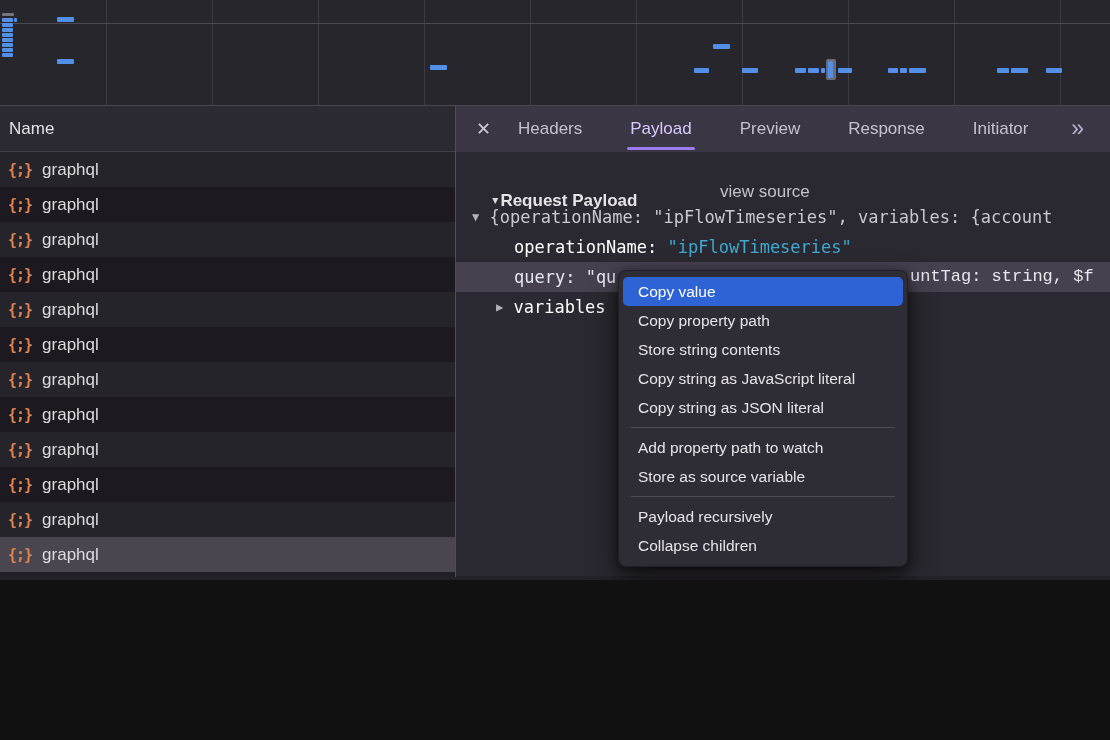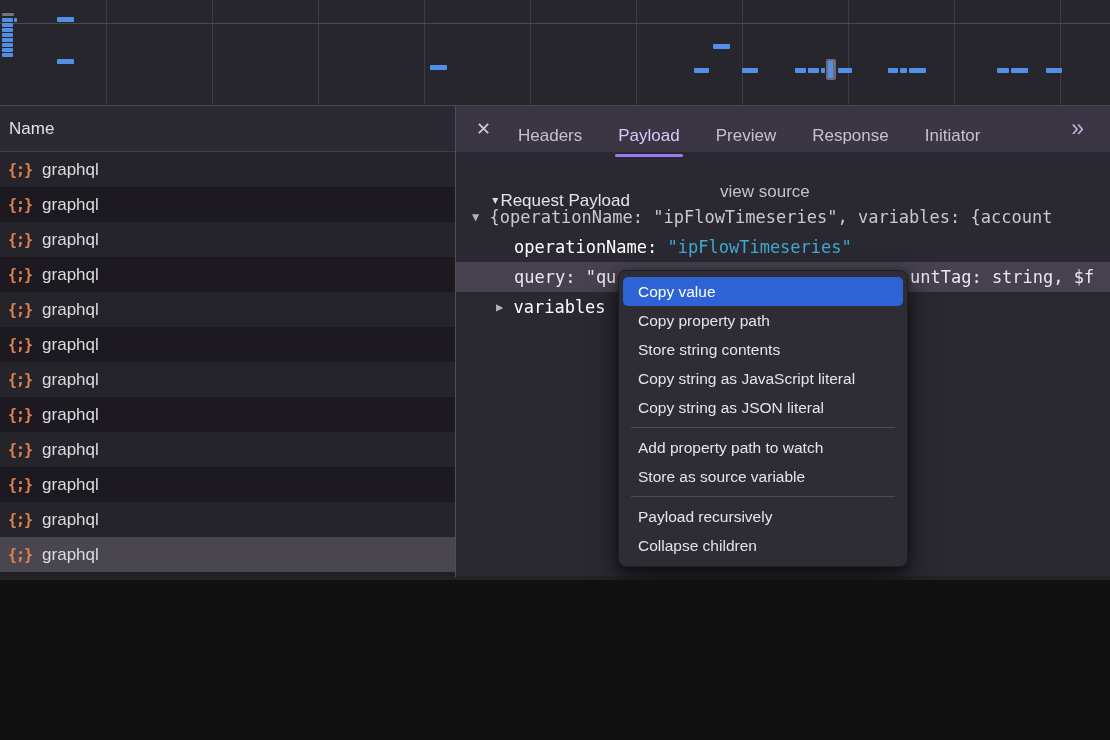--- a/index.html
+++ b/index.html
@@ -30,48 +30,48 @@
     color:#e2824e; letter-spacing:-1px; margin:0 10px 0 8px; }
   
   .v-divider { position:absolute; left:455px; top:106px; bottom:3px; width:1px; background:#504e55; z-index:5; }
   .h-divider { position:absolute; left:0; right:0; top:682px; height:1px; background:#55535a; z-index:6; }
   .bottom-strip { position:absolute; left:0; right:0; top:736px; height:4px; background:#ebe9ee; z-index:7; }
   
   .right-panel { position:absolute; left:456px; top:106px; right:0; bottom:4px; background:#2a2830; overflow:hidden; }
   .tab-bar { position:absolute; left:0; right:0; top:0; height:46px; background:#3b3644; }
   .close-btn { position:absolute; left:20px; top:0; height:46px; line-height:46px;
     color:#cbc7d3; font-size:18px; cursor:pointer; }
-  .tabs { position:absolute; left:62px; top:7px; height:46px; display:flex; gap:36px;justify-content:space-between; }
+  .tabs { position:absolute; left:62px; top:0; height:46px; display:flex; gap:48px;justify-content:space-between; }
   .tab { position:relative; height:46px; line-height:46px; font-size:17px; color:#c6c1cd; cursor:pointer; }
   .tab.active { color:#d9c9ff; }
   .tab.active::after { content:''; position:absolute; left:-3px; right:-3px; bottom:2px; height:3px;
     background:#9a7cf0; border-radius:2px; }
   .overflow-btn { position:absolute; right:28px; top:0; height:46px; line-height:44px;
     color:#b9b0d2; font-size:23px; letter-spacing:-2px; cursor:pointer; }
   
   .section-row { position:absolute; left:8px; top:58px; height:24px; line-height:24px;
     color:#e6e4e9; font-size:17px; white-space:pre; }
   .section-caret { color:#dcdae0; font-size:12px; vertical-align:2px; margin-right:2px; }
-  .section-title { font-weight:normal; }
+  .section-title { font-weight:bold; }
   .view-source { position:absolute; left:256px; top:16px; font-weight:normal; color:#c4c1c9; cursor:pointer; }
   .tree-row { position:absolute; left:0; right:0; height:30px; line-height:30px;
     font-family:"DejaVu Sans Mono", monospace; font-size:17px; color:#c9c7cf;
     white-space:pre; overflow:hidden; cursor:default; }
   .tree-row.selected { background:#46404f; color:#e9e7ee; }
   .t-caret { font-size:12px; color:#b3b1b9; vertical-align:2px; }
   .t-key { color:#ffffff; }
   .t-string { color:#3fa9cf; }
   .t-plain { color:#c9c7cf; }
   .tree-row.selected .t-plain, .tree-row.selected .t-frag { color:#e9e7ee; }
   .t-frag { position:absolute; }
   .row-preview { top:96px; padding-left:16px; }
   .row-opname  { top:126px; padding-left:58px; }
   .row-query   { top:156px; padding-left:58px; }
   .row-vars    { top:186px; padding-left:40px; }
-  .frag-query { left:454px; }
+  .frag-query { left:454px;font-family:Liberation Mono, monospace; }
   .frag-vars  { left:452px; color:#d6d4da; }
   
   .context-menu { position:absolute; left:618px; top:270px; width:290px; z-index:20;
     background:#2e2c34; border:1px solid #211f26; border-radius:8px; padding:6px 0;
     box-shadow:0 12px 28px rgba(0,0,0,.55), 0 2px 8px rgba(0,0,0,.45); }
   .menu-item { height:29px; line-height:29px; margin:0 4px; padding:0 15px;
     font-size:15.5px; color:#e6e4e9; border-radius:5px; cursor:pointer; white-space:nowrap; }
   .menu-item.highlighted { background:#2d63d5; color:#ffffff; }
   .menu-divider { height:1px; background:#4c4a52; margin:5px 12px; }
 </style>

